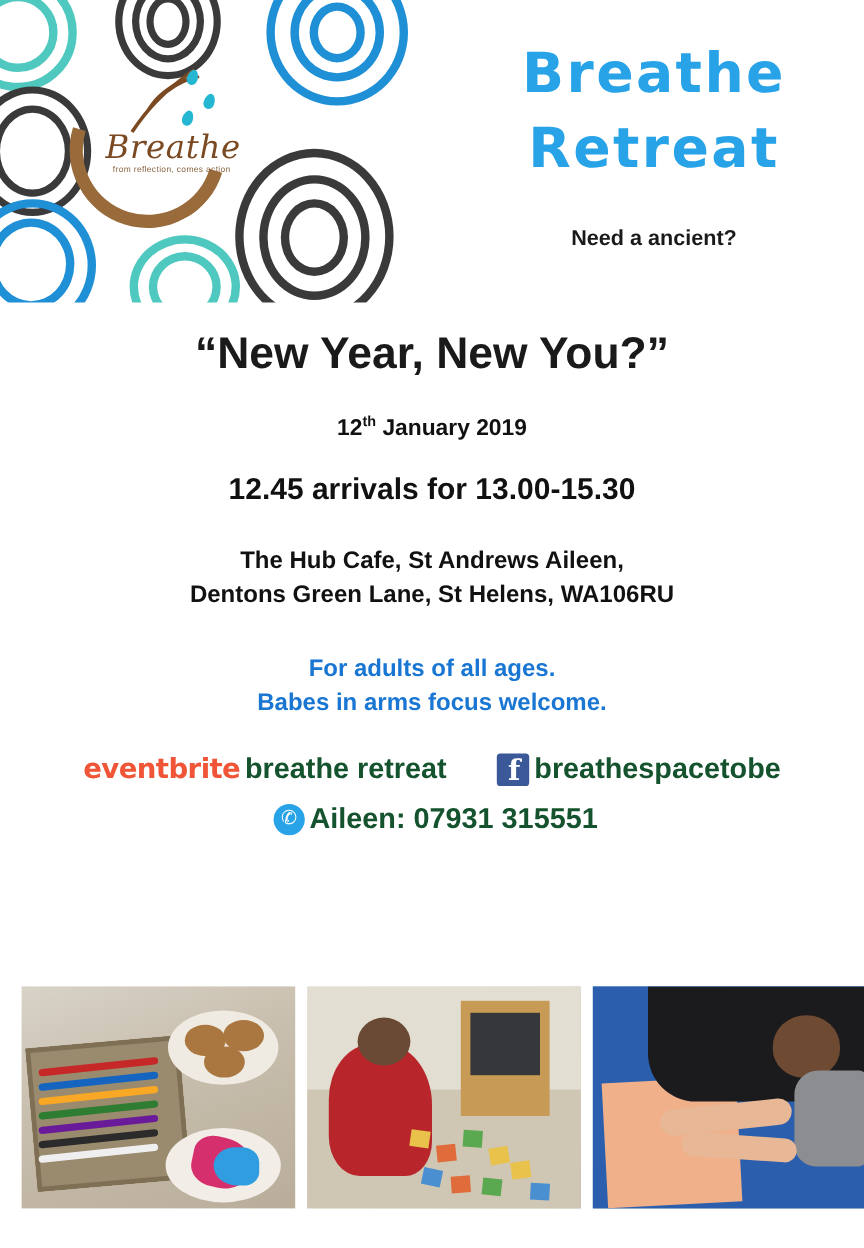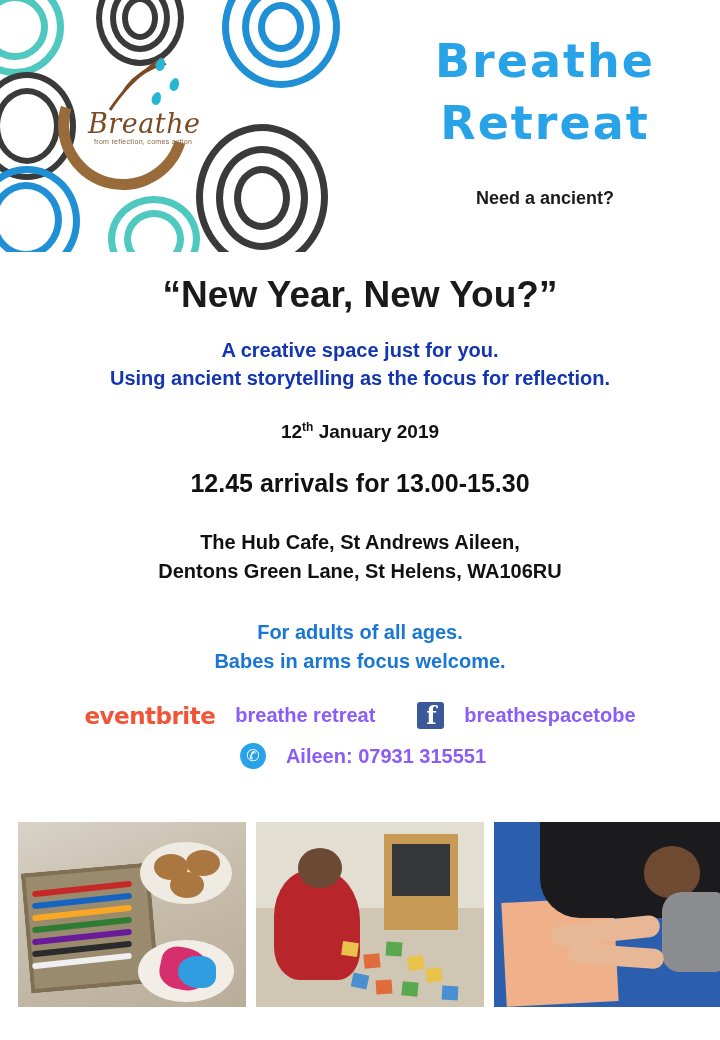--- a/index.html
+++ b/index.html
@@ -168,33 +168,33 @@
     display: flex;
     align-items: center;
     justify-content: center;
     gap: 10px;
     margin-top: 26px;
   }
   .contact-row.second { margin-top: 14px; }
   .contact-item {
     display: flex;
     align-items: center;
-    gap: 20px;
+    gap: 4px;
   }
   .eventbrite-logo {
     font-family: "DejaVu Sans", sans-serif;
     font-weight: bold;
     font-size: 23px;
     color: #f05537;
     letter-spacing: -0.5px;
   }
   .contact-text {
-    font-size: 20px;
-    font-weight: bold;
-    color: #8b5cf6;
+    font-size: 24px;
+    font-weight: bold;
+    color: #14532d;
   }
   .fb-icon {
     width: 27px; height: 27px;
     background: #3b5998;
     border-radius: 3px;
     position: relative;
     flex: 0 0 auto;
   }
   .fb-icon::after {
     content: "f";
@@ -421,24 +421,20 @@
       <div>Retreat</div>
     </div>
     <div class="subtitle">Need a ancient?</div>
   </div>
 </div>
 
 <div class="content">
 
   <div class="headline">“New Year, New You?”</div>
 
-  <div class="strapline">
-    <div>A creative space just for you.</div>
-    <div>Using ancient storytelling as the focus for reflection.</div>
-  </div>
 
   <div class="dateline">
     <span>12</span><sup>th</sup><span> January 2019</span>
   </div>
 
   <div class="timeline">12.45 arrivals for 13.00-15.30</div>
 
   <div class="venue">
     <div>The Hub Cafe, St Andrews Aileen,</div>
     <div>Dentons Green Lane, St Helens, WA106RU</div>

